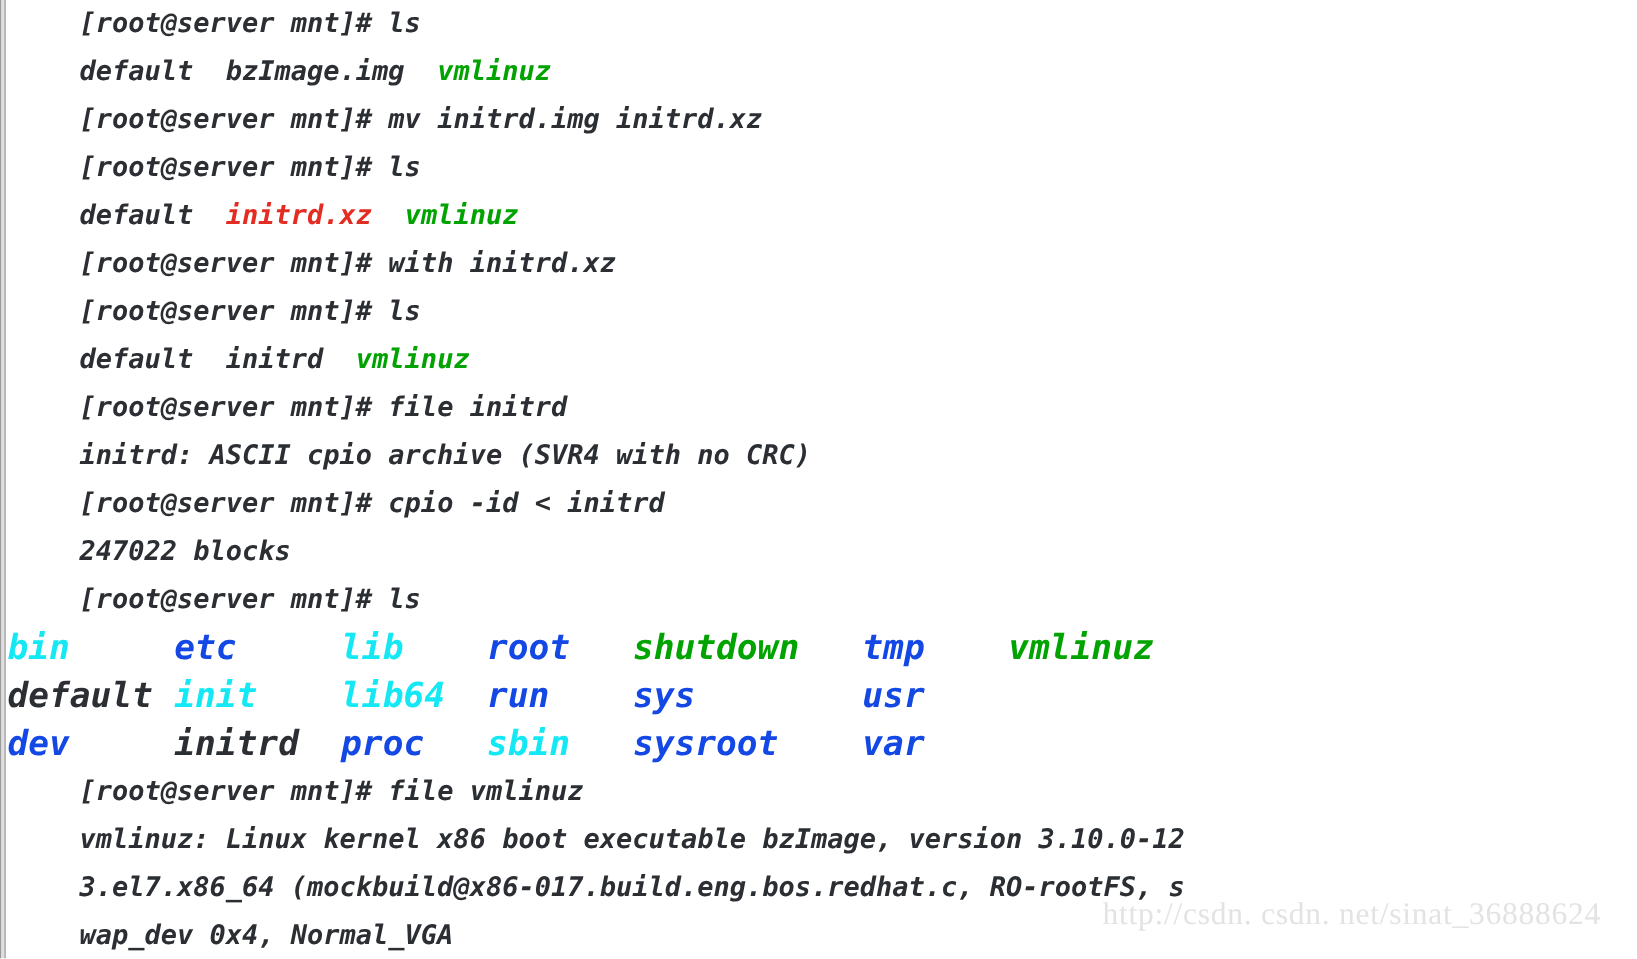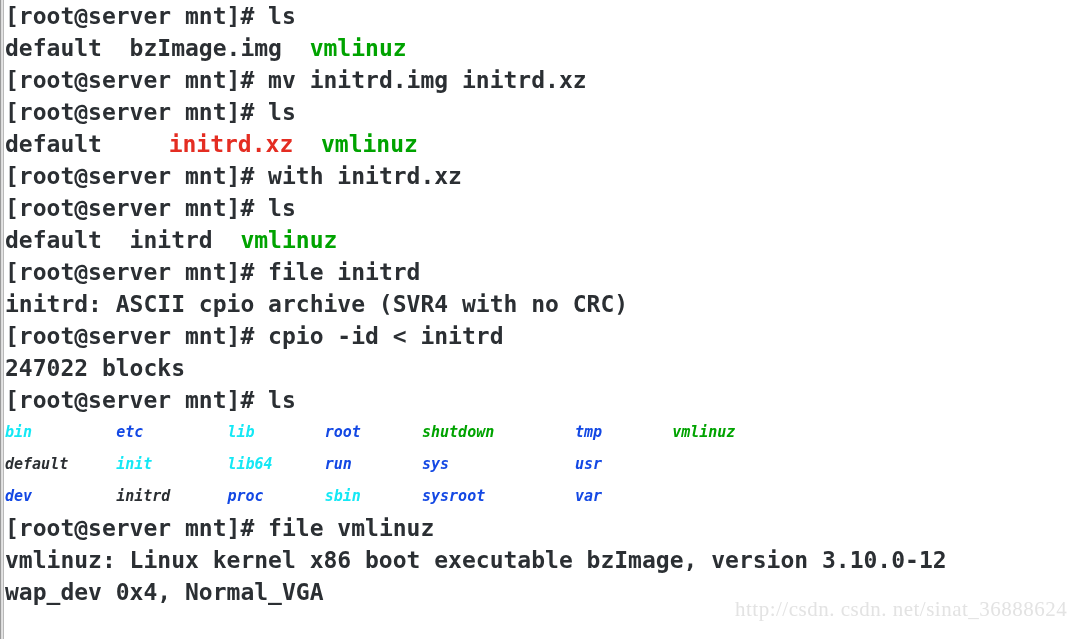--- a/index.html
+++ b/index.html
@@ -39,41 +39,43 @@
     top: 0px;
     width: 1086px;
     height: 639px;
     overflow: hidden;
   }
 
   .line {
     height: 32px;
     line-height: 32px;
     white-space: pre;
-    font-size: 23px;
+    font-size: 18px;
     font-weight: bold;
+    font-style: italic;
     letter-spacing: 0px;
     color: #2b2f33;
     overflow: hidden;
+    padding-left: 48px;
   }
 
   .seg { white-space: pre; }
 
   .c-default { color: #2b2f33; }
   .c-green   { color: #00a300; }
-  .c-red     { color: #e42d22; margin-left: 39px; }
+  .c-red     { color: #e42d22; }
   .c-cyan    { color: #14e8f5; }
   .c-blue    { color: #1348e4; }
 
   
   .lsline {
     position: relative;
     height: 32px;
     line-height: 32px;
-    font-size: 15px;
+    font-size: 23px;
     font-weight: bold;
     font-style: italic;
     white-space: pre;
   }
   .lscell {
     position: absolute;
     top: 0;
     white-space: pre;
   }
 
@@ -111,18 +113,19 @@
       <div class="line"><span class="seg c-default">[root@server mnt]# </span><span class="seg c-default">file initrd</span></div>
       <div class="line"><span class="seg c-default">initrd: ASCII cpio archive (SVR4 with no CRC)</span></div>
       <div class="line"><span class="seg c-default">[root@server mnt]# </span><span class="seg c-default">cpio -id &lt; initrd</span></div>
       <div class="line"><span class="seg c-default">247022 blocks</span></div>
       <div class="line"><span class="seg c-default">[root@server mnt]# </span><span class="seg c-default">ls</span></div>
       <div class="lsline"><span class="lscell c-cyan" style="left: 0px;">bin</span><span class="lscell c-blue" style="left: 111.2px;">etc</span><span class="lscell c-cyan" style="left: 222.4px;">lib</span><span class="lscell c-blue" style="left: 319.7px;">root</span><span class="lscell c-green" style="left: 417px;">shutdown</span><span class="lscell c-blue" style="left: 569.9px;">tmp</span><span class="lscell c-green" style="left: 667.2px;">vmlinuz</span></div>
       <div class="lsline"><span class="lscell c-default" style="left: 0px;">default</span><span class="lscell c-cyan" style="left: 111.2px;">init</span><span class="lscell c-cyan" style="left: 222.4px;">lib64</span><span class="lscell c-blue" style="left: 319.7px;">run</span><span class="lscell c-blue" style="left: 417px;">sys</span><span class="lscell c-blue" style="left: 569.9px;">usr</span></div>
       <div class="lsline"><span class="lscell c-blue" style="left: 0px;">dev</span><span class="lscell c-default" style="left: 111.2px;">initrd</span><span class="lscell c-blue" style="left: 222.4px;">proc</span><span class="lscell c-cyan" style="left: 319.7px;">sbin</span><span class="lscell c-blue" style="left: 417px;">sysroot</span><span class="lscell c-blue" style="left: 569.9px;">var</span></div>
       <div class="line"><span class="seg c-default">[root@server mnt]# </span><span class="seg c-default">file vmlinuz</span></div>
       <div class="line"><span class="seg c-default">vmlinuz: Linux kernel x86 boot executable bzImage, version 3.10.0-12</span></div>
+      <div class="line"><span class="seg c-default">3.el7.x86_64 (mockbuild@x86-017.build.eng.bos.redhat.c, RO-rootFS, s</span></div>
       <div class="line"><span class="seg c-default">wap_dev 0x4, Normal_VGA</span></div>
     </div>
 
   <div id="watermark">http://csdn. csdn. net/sinat_36888624</div>
 
 </div>
 
 </body></html>

